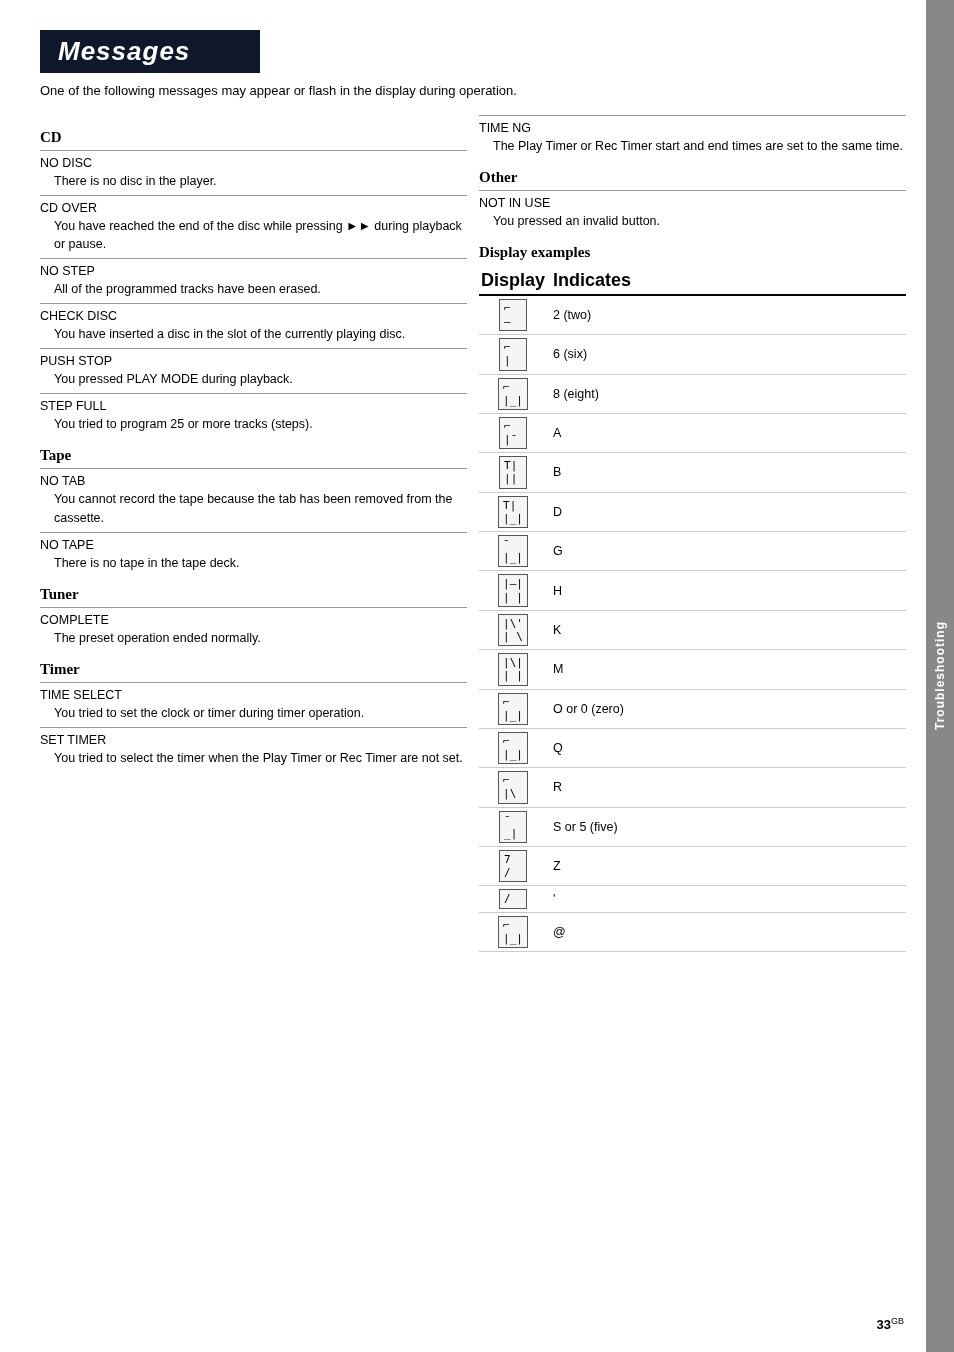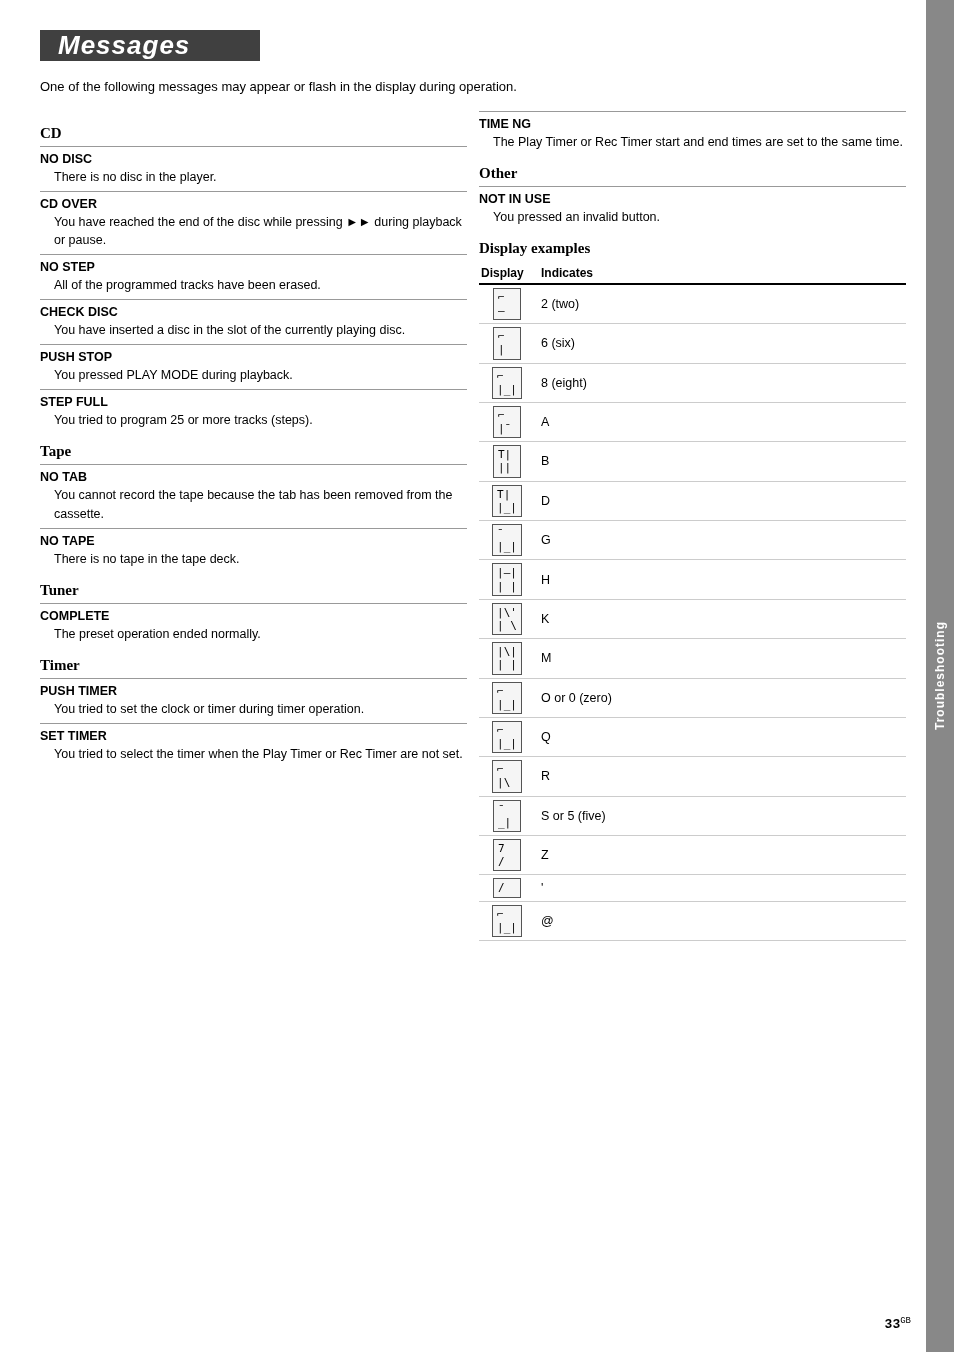--- a/index.html
+++ b/index.html
@@ -33,24 +33,24 @@
       justify-content: center;
       writing-mode: vertical-rl;
       transform: rotate(180deg);
       color: #fff;
       font-size: 12px;
       font-weight: bold;
       letter-spacing: 1px;
     }
 
     .page-header {
-      background: #404040;
+      background: #0f172a;
       color: #fff;
-      padding: 0 18px;
-      margin-bottom: 16px;
+      padding: 6px 18px;
+      margin-bottom: 8px;
       display: inline-block;
       min-width: 220px;
     }
 
     .page-header h1 {
       font-size: 26px;
       font-weight: bold;
       font-style: italic;
       letter-spacing: 1px;
     }
@@ -85,21 +85,21 @@
       color: #000;
     }
 
     .subsection {
       border-top: 1px solid #999;
       padding-top: 5px;
       margin-bottom: 0;
     }
 
     .subsection-title {
-      font-weight: bold;
+      font-weight: normal;
       font-size: 12.5px;
       margin-bottom: 2px;
     }
 
     .subsection-text {
       font-size: 12.5px;
       margin-left: 14px;
       line-height: 1.45;
       margin-bottom: 5px;
     }
@@ -109,21 +109,21 @@
       border-collapse: collapse;
       margin-top: 6px;
     }
 
     .display-table thead tr {
       border-bottom: 2px solid #000;
     }
 
     .display-table th {
       font-weight: bold;
-      font-size: 12px;
+      font-size: 18px;
       text-align: left;
       padding: 3px 6px 3px 2px;
     }
 
     .display-table td {
       font-size: 12.5px;
       padding: 3px 6px 3px 2px;
       border-bottom: 1px solid #ccc;
       vertical-align: middle;
     }
@@ -131,24 +131,23 @@
     .display-table td:first-child {
       font-family: 'Courier New', monospace;
       font-size: 14px;
       width: 60px;
       text-align: center;
     }
 
     .page-number {
       position: absolute;
       bottom: 20px;
-      right: 43px;
+      right: 50px;
       font-size: 13px;
       font-weight: bold;
-      font-family: Liberation Mono, monospace;
     }
 
     .page-number sup {
       font-size: 9px;
       font-weight: normal;
     }
 
     .subsection-group {
       margin-bottom: 0;
     }
@@ -230,21 +229,21 @@
           <div class="subsection subsection-group">
             <div class="subsection-title">COMPLETE</div>
             <div class="subsection-text">The preset operation ended normally.</div>
           </div>
         </div>
 
         <div class="section-block">
           <div class="section-title">Timer</div>
 
           <div class="subsection subsection-group">
-            <div class="subsection-title">PUSH TIMER</div>
+            <div class="subsection-title">TIME SELECT</div>
             <div class="subsection-text">You tried to set the clock or timer during timer operation.</div>
           </div>
 
 
           <div class="subsection subsection-group">
             <div class="subsection-title">SET TIMER</div>
             <div class="subsection-text">You tried to select the timer when the Play Timer or Rec Timer are not set.</div>
           </div>
         </div>
 

